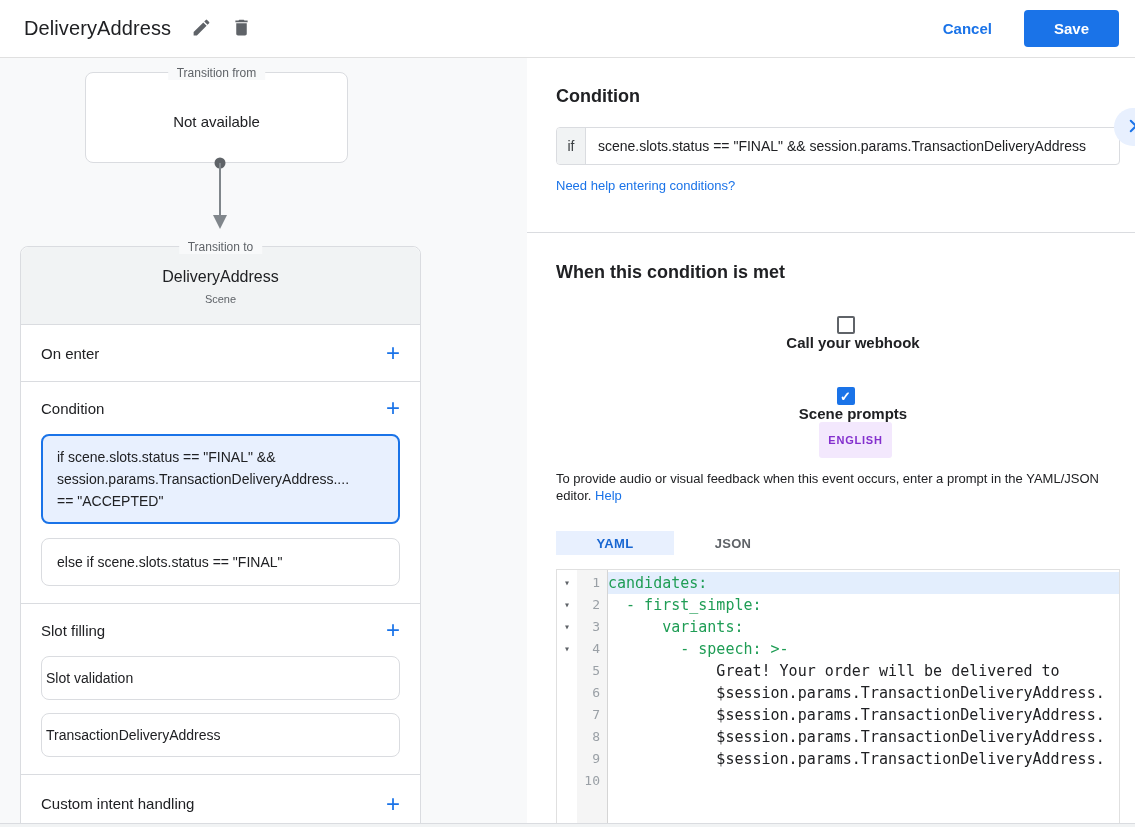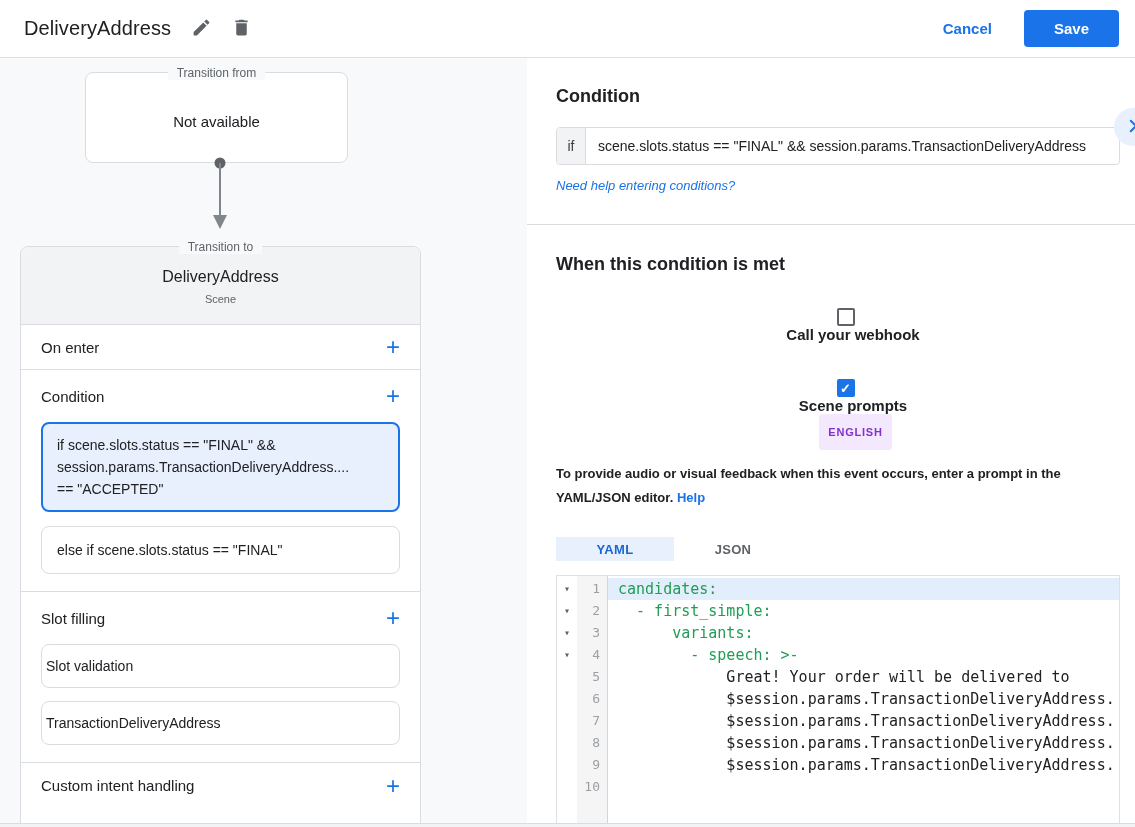--- a/index.html
+++ b/index.html
@@ -30,21 +30,21 @@
   .tf-value { width:100%; text-align:center; margin-top:40px; font-size:15px; color:#202124; }
   .connector { position:absolute; left:206px; top:99px; }
 
   .scene-card { position:absolute; left:20px; top:188px; width:401px; height:640px; background:#fff;
                 border:1px solid #dadce0; border-radius:8px 8px 0 0; }
   .scene-head { height:78px; background:#f1f3f4; border-bottom:1px solid #dadce0;
                 border-radius:8px 8px 0 0; text-align:center; padding-top:21px; }
   .scene-name { font-size:16px; color:#202124; }
   .scene-type { font-size:11px; color:#5f6368; margin-top:7px; }
 
-  .sec-row { height:45px; display:flex; align-items:center; justify-content:space-between;
+  .sec-row { height:57px; display:flex; align-items:center; justify-content:space-between;
              padding:0 20px; font-size:15px; color:#202124; }
   .sec-head { height:52px; display:flex; align-items:center; justify-content:space-between;
               padding:0 20px; font-size:15px; color:#202124; }
   .plus { color:#1a73e8; font-size:24px; font-weight:300; line-height:20px; cursor:pointer;
           background:none; border:none; font-family:inherit; }
   .hr { border-bottom:1px solid #dadce0; }
   .cards { padding:0 20px 17px 20px; }
   .cond-card { border:1px solid #dadce0; border-radius:8px; background:#fff; padding:12px 15px;
                font-size:14px; color:#202124; line-height:22px; cursor:pointer; }
   .cond-card.selected { border:2px solid #1a73e8; background:#e8f0fe; padding:10px 14px;
@@ -62,49 +62,49 @@
   .expand-btn { position:absolute; top:22px; right:-17px; width:38px; height:38px; border-radius:50%;
                 background:#e8f0fe; border:none; cursor:pointer; display:flex; align-items:center;
                 justify-content:center; }
   .if-row { display:flex; margin:20px 15px 0 29px; height:38px; border:1px solid #dadce0;
             border-radius:4px; overflow:hidden; }
   .if-cell { width:29px; background:#f1f3f4; border-right:1px solid #dadce0; display:flex;
              align-items:center; justify-content:center; font-size:14px; color:#3c4043; flex:none; }
   .if-input { flex:1; display:flex; align-items:center; padding:0 12px; font-size:14px; color:#202124;
               white-space:nowrap; overflow:hidden; }
   .link { color:#1a73e8; font-size:13px; text-decoration:none; cursor:pointer; }
-  .help-link { display:inline-block; margin:13px 0 8px 29px;font-style:italic; }
+  .help-link { display:inline-block; margin:13px 0 16px 29px; }
   .rp-divider { border-bottom:1px solid #dadce0; margin-top:23px; }
   .when-head { margin:29px 0 0 29px; }
   .cb-row { display:flex; align-items:center; margin:36px 0 0 29px;flex-direction:column; }
   .cb-row.first { margin-top:33px; }
   .checkbox { width:18px; height:18px; border:2px solid #5f6368; border-radius:2px; background:#fff;
               flex:none; cursor:pointer; }
   .checkbox.checked { background:#1a73e8; border-color:#1a73e8; color:#fff; display:flex;
                       align-items:center; justify-content:center; font-size:13px; font-weight:bold; }
   .cb-label { margin-left:15px; font-size:15px; font-weight:bold; color:#202124; }
   .lang-badge { margin-left:20px; background:#f3e8fd; color:#8430ce; font-size:11px; font-weight:bold;
                 letter-spacing:.8px; padding:12px 9px; border-radius:3px; }
-  .helper { margin:12px 15px 0 29px; font-size:13px; line-height:24px; color:#202124; max-width:552px;font-weight:bold; }
+  .helper { margin:12px 15px 0 29px; font-size:13px; line-height:17px; color:#202124; max-width:552px; }
   .tabs { display:flex; margin:27px 0 0 29px; }
   .tab { width:118px; height:24px; display:flex; align-items:center; justify-content:center;
          font-size:13px; font-weight:bold; letter-spacing:.3px; color:#5f6368; cursor:pointer;
          background:transparent; border:none; font-family:inherit; }
   .tab.active { background:#e8f0fe; color:#1967d2; }
 
   .editor { display:flex; margin:14px 15px 0 29px; width:564px; height:342px;
             border:1px solid #e0e0e0; overflow:hidden; font-family:"DejaVu Sans Mono", monospace; }
   .fold-col { width:20px; background:#fff; flex:none; padding-top:2px; }
   .num-col { width:31px; background:#f5f5f5; border-right:1px solid #d5d5d5; flex:none;
              padding-top:2px; }
   .code-col { flex:1; background:#fff; padding-top:2px; overflow:hidden; }
   .ed-line { height:22px; line-height:22px; }
   .fold-cell { text-align:center; font-size:10px; color:#5f6368; cursor:pointer; }
   .num-cell { text-align:right; padding-right:7px; font-size:13px; color:#9aa0a6; }
-  .code-cell { white-space:pre; font-size:15px; color:#202124; padding-left:10px; }
+  .code-cell { white-space:pre; font-size:15px; color:#202124; }
   .code-cell.key { color:#1f9d55; }
   .code-cell.hl { background:#e3eefd; }
 
   .bottom-band { position:absolute; left:0; bottom:0; width:1135px; height:4px; background:#f1f3f4;
                  border-top:1px solid #dadce0; }
 </style>
 </head>
 <body>
 
 <div class="app">

